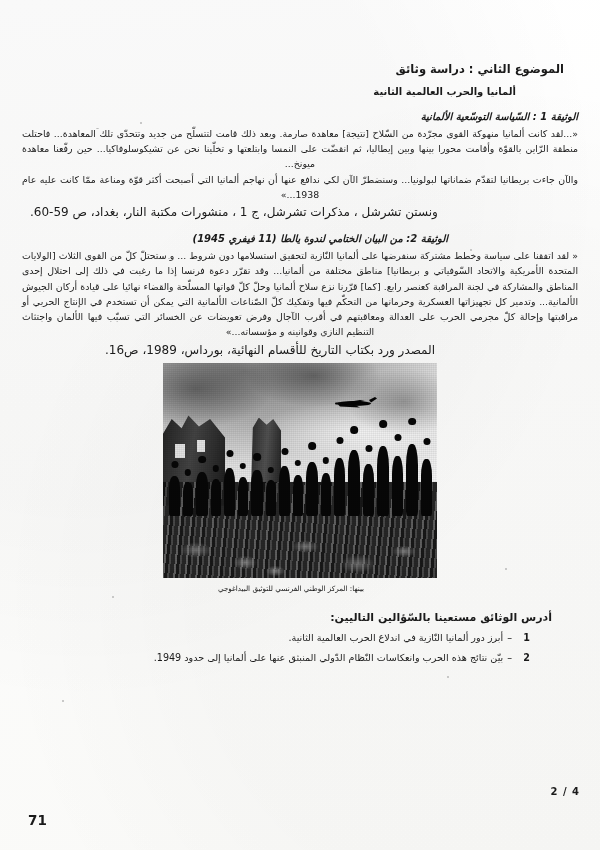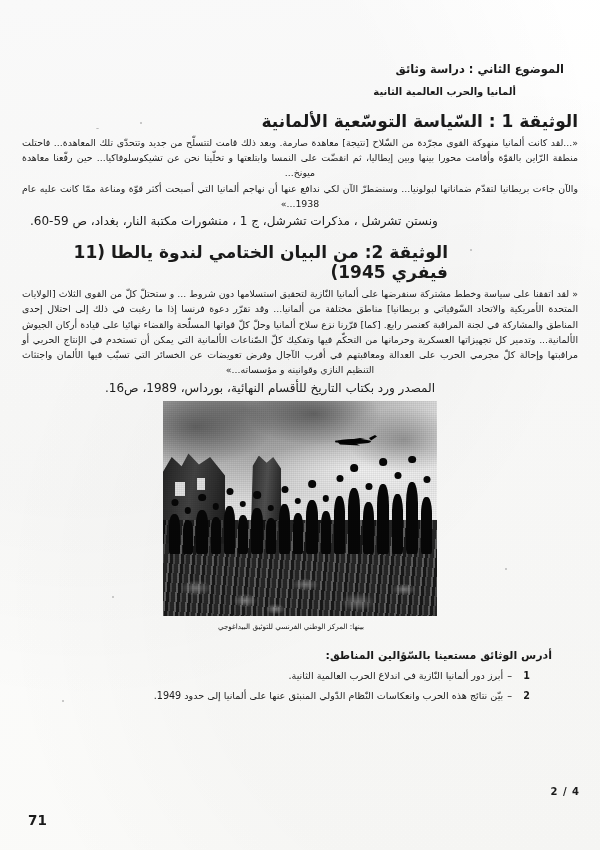--- a/index.html
+++ b/index.html
@@ -42,23 +42,24 @@
   }
   .subject-sub {
     margin: 10px 62px 0 0;
     text-align: right;
     font-size: 10px;
     font-weight: bold;
   }
 
   .doc-head {
     text-align: right;
-    font-size: 17px;
+    font-size: 10px;
     font-weight: bold;
     margin: 14px 0 4px 0;
+    font-style: italic;
   }
   .doc-head.indent-a { margin-right: 0; }
   .doc-head.indent-b { margin-right: 0; padding-right: 130px; }
   .doc-head.indent-c { margin-right: 0; padding-right: 225px; }
 
   .doc-body {
     text-align: justify;
     text-align-last: center;
     font-size: 9.4px;
     line-height: 1.62;
@@ -319,21 +320,21 @@
           <span class="fig" style="left:229px;width:11px;height:60px;"></span>
           <span class="fig" style="left:243px;width:12px;height:72px;"></span>
           <span class="fig" style="left:258px;width:11px;height:57px;"></span>
         </div>
 
         <div class="grain-overlay"></div>
       </div>
       <div class="photo-caption">بينها: المركز الوطني الفرنسي للتوثيق البيداغوجي</div>
     </div>
 
-    <div class="q-lead">أدرس الوثائق مستعينا بالسّؤالين المناطق:</div>
+    <div class="q-lead">أدرس الوثائق مستعينا بالسّؤالين التاليين:</div>
     <ul class="q-list">
       <li>
         <span class="q-num">1</span><span class="q-dash">–</span><span>أبرز دور ألمانيا النّازية  في اندلاع الحرب العالمية الثانية.</span>
       </li>
       <li>
         <span class="q-num">2</span><span class="q-dash">–</span><span>بيّن نتائج هذه الحرب  وانعكاسات النّظام الدّولي المنبثق عنها  على ألمانيا  إلى حدود 1949.</span>
       </li>
     </ul>
 
   </div>

